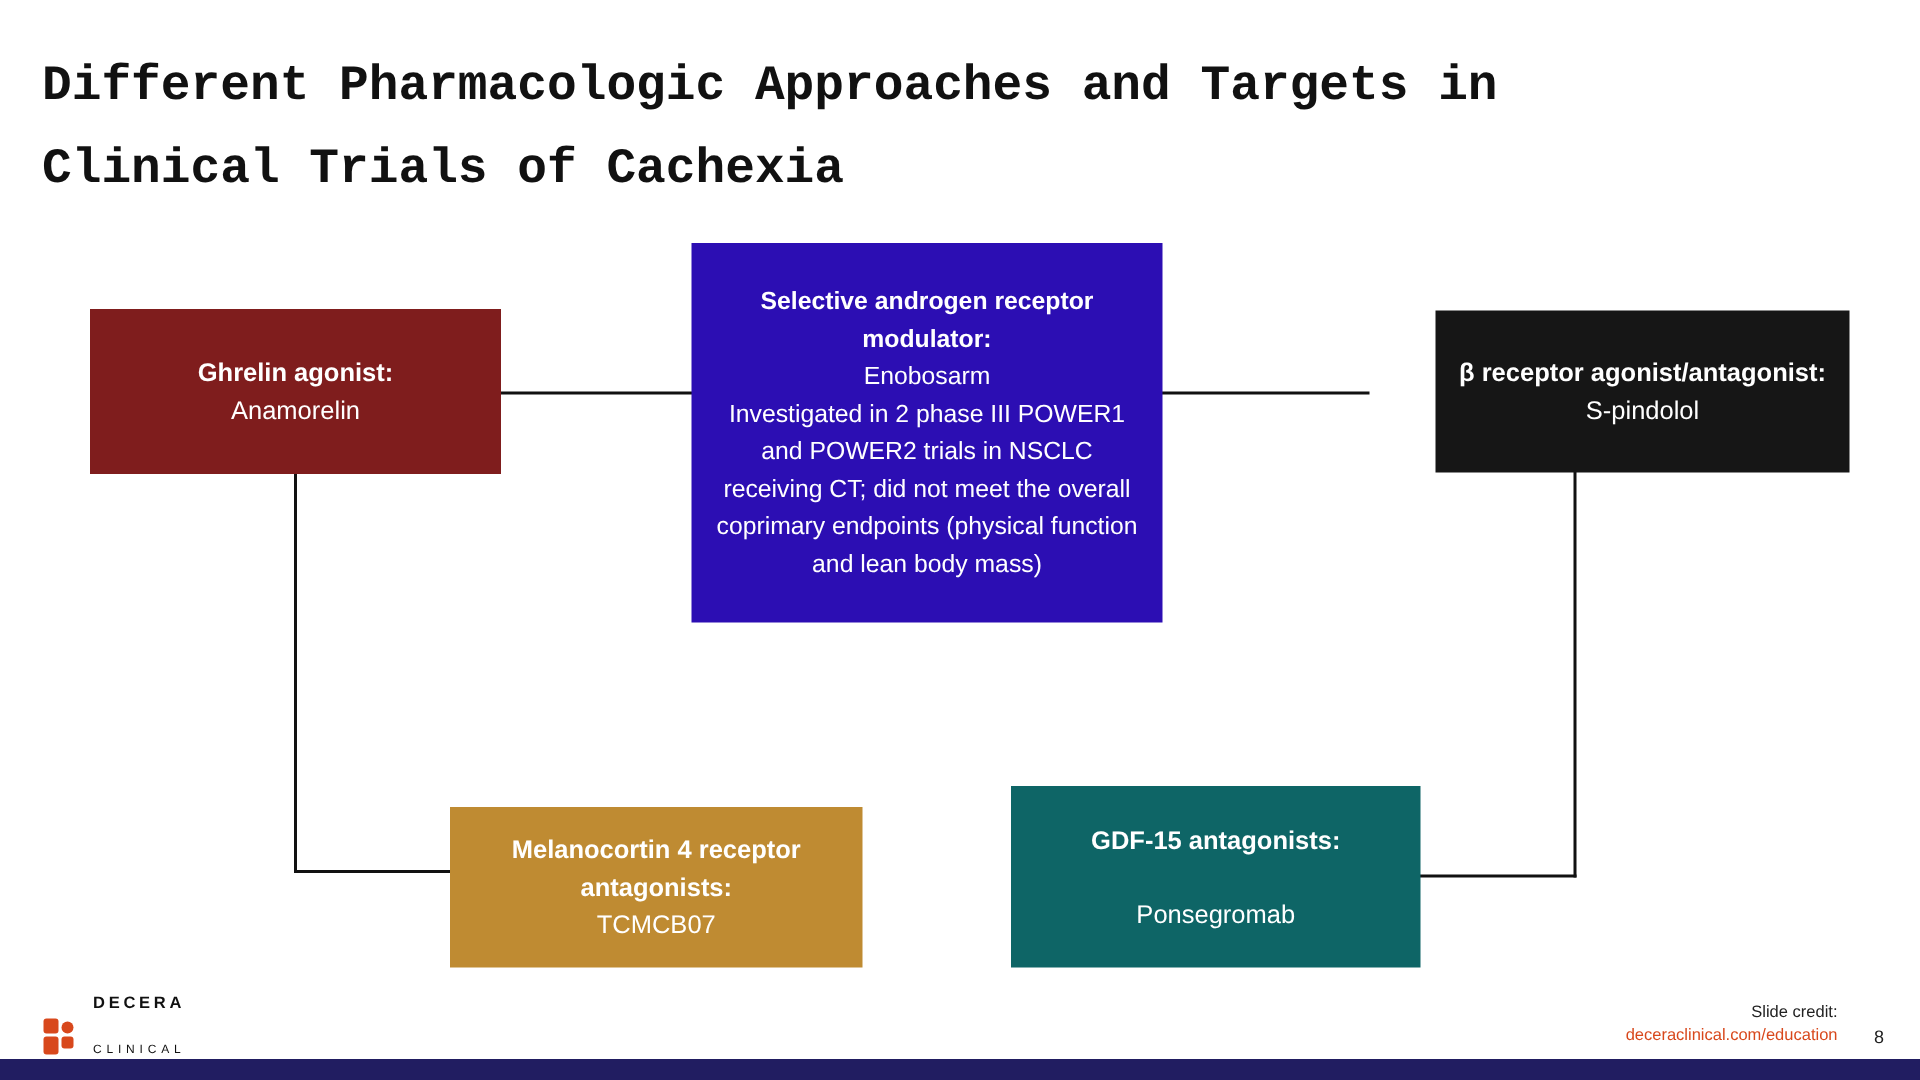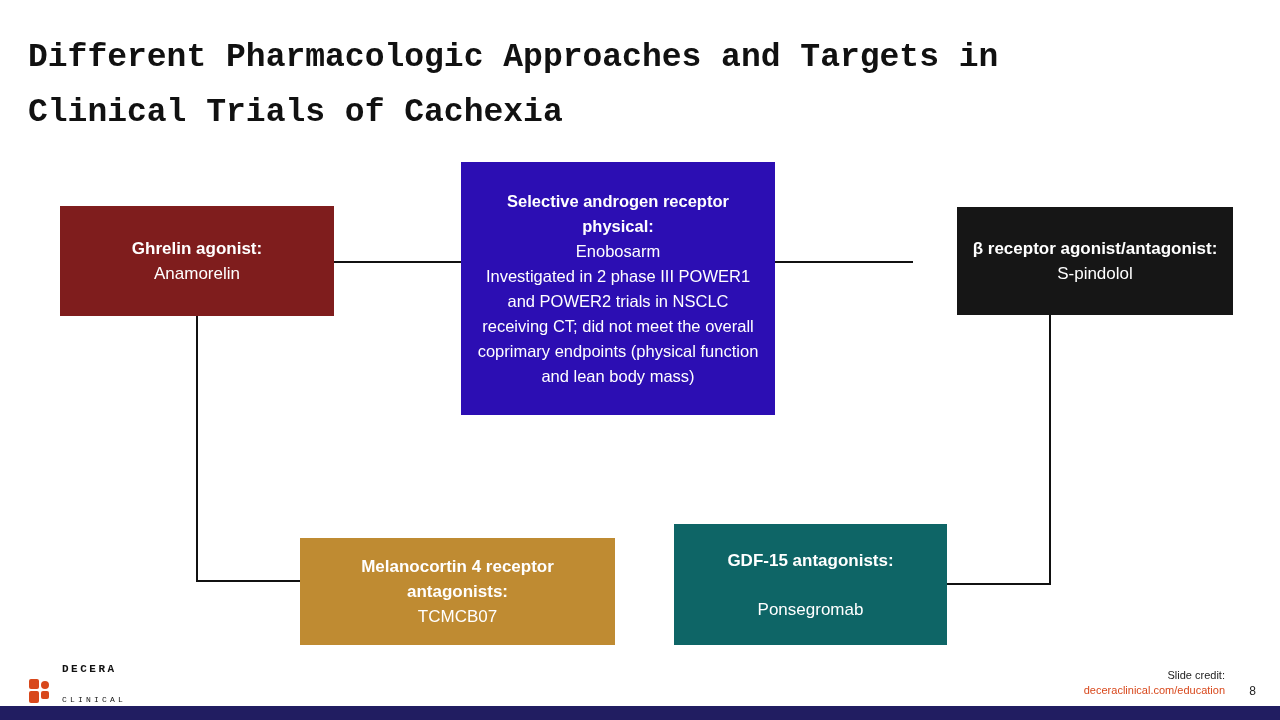--- a/index.html
+++ b/index.html
@@ -40,21 +40,21 @@
     line-height: 25px;
     padding: 8px 14px;
     z-index: 2;
   }
   .box .hd { font-weight: 700; }
   .box .bd { font-weight: 400; }
 
   .box-ghrelin   { left: 60px;  top: 206px; width: 274px; height: 110px; background: #7f1d1d; }
   .box-sarm      { left: 461px; top: 162px; width: 314px; height: 253px; background: #2c0eb3; font-size: 16.5px; line-height: 25px; }
   .box-beta      { left: 957px; top: 207px; width: 276px; height: 108px; background: #161616; }
-  .box-melano    { left: 300px; top: 538px; width: 315px; height: 107px; background: #bf8b32; }
+  .box-melano    { left: 300px; top: 538px; width: 275px; height: 107px; background: #bf8b32; }
   .box-gdf       { left: 674px; top: 524px; width: 273px; height: 121px; background: #0e6566; gap: 24px; }
 
   
   .line { position: absolute; background: #111111; z-index: 1; }
   .c1  { left: 334px; top: 261px; width: 128px; height: 2px; }
   .c2  { left: 774px; top: 261px; width: 139px; height: 2px; }
   .c3a { left: 196px; top: 315px; width: 2px;   height: 267px; }
   .c3b { left: 196px; top: 580px; width: 105px; height: 2px; }
   .c4a { left: 946px; top: 583px; width: 105px; height: 2px; }
   .c4b { left: 1049px; top: 314px; width: 2px;  height: 271px; }
@@ -69,21 +69,21 @@
 
   .logo {
     position: absolute;
     left: 28px;
     top: 664px;
     display: flex;
     align-items: center;
     gap: 8px;
   }
   .logo-icon { width: 26px; height: 26px; }
-  .logo-text { display: flex; flex-direction: column; line-height: 11px; font-family: Liberation Mono, monospace; }
+  .logo-text { display: flex; flex-direction: column; line-height: 11px; }
   .logo-l1 { font-weight: 700; font-size: 11px; letter-spacing: 2.5px; color: #111111; }
   .logo-l2 { font-weight: 400; font-size: 8px;  letter-spacing: 3.2px; color: #111111; margin-top: 19px; }
   .logo-l3 { font-weight: 700; font-size: 10px; color: #d8481c; margin-top: 2px; }
 
   .references {
     position: absolute;
     left: 180px;
     top: 681px;
     font-size: 12.5px;
     color: #222222;
@@ -124,21 +124,21 @@
   <div class="line c3b"></div>
   <div class="line c4a"></div>
   <div class="line c4b"></div>
 
   <div class="box box-ghrelin">
     <div class="hd">Ghrelin agonist:</div>
     <div class="bd">Anamorelin</div>
   </div>
 
   <div class="box box-sarm">
-    <div class="hd">Selective androgen receptor physical:</div>
+    <div class="hd">Selective androgen receptor modulator:</div>
     <div class="bd">Enobosarm</div>
     <div class="bd">Investigated in 2 phase III POWER1 and POWER2 trials in NSCLC receiving CT; did not meet the overall coprimary endpoints (physical function and lean body mass)</div>
   </div>
 
   <div class="box box-beta">
     <div class="hd">β receptor agonist/antagonist:</div>
     <div class="bd">S-pindolol</div>
   </div>
 
   <div class="box box-melano">

